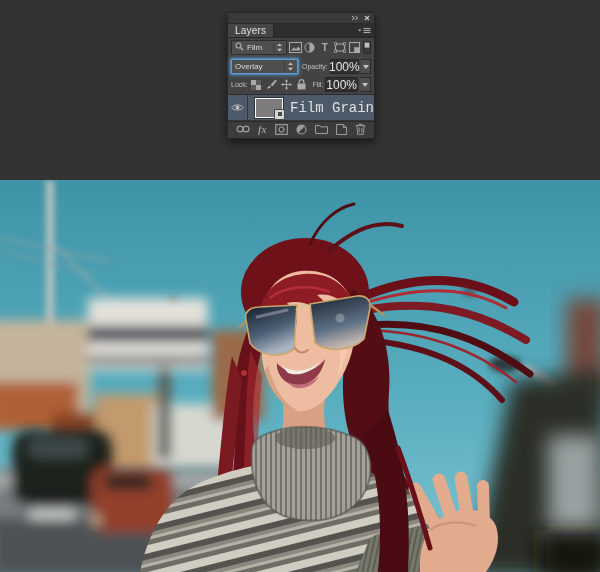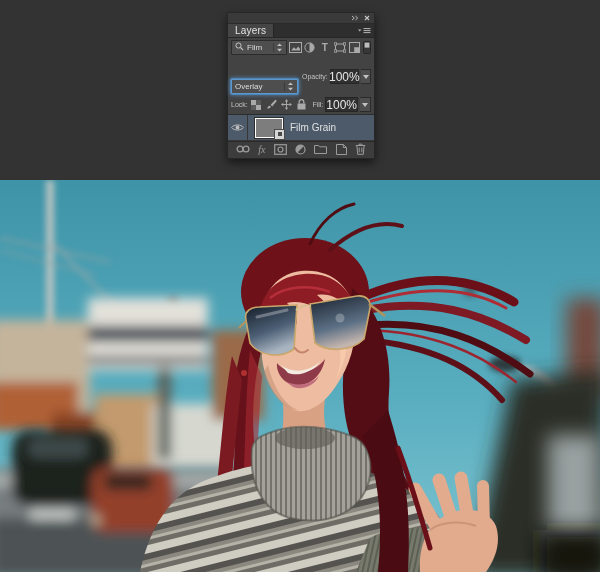--- a/index.html
+++ b/index.html
@@ -28,21 +28,21 @@
     border-right:1px solid #252525;font-size:10px;letter-spacing:.2px;
   }
   .panel-menu{position:absolute;right:3px;top:3px;}
   .prow{display:flex;align-items:center;padding:2px 3px;gap:2px;}
   .combo{
     background:#4e4e4e;border:1px solid #2b2b2b;border-radius:1px;
     height:13px;display:flex;align-items:center;gap:3px;padding:0 3px;color:#dcdcdc;
   }
   .combo .ud{margin-left:auto;border-left:1px solid #3a3a3a;padding-left:2px;display:flex;align-items:center;}
   .combo.kind{width:52px;}
-  .combo.blend{width:66px;box-shadow:0 0 0 1px #4f86ba,0 0 4px 1px rgba(90,150,210,.8);border-color:#5e97c9;margin-top:20px;}
+  .combo.blend{width:66px;box-shadow:0 0 0 1px #4f86ba,0 0 4px 1px rgba(90,150,210,.8);border-color:#5e97c9;}
   .minilbl{color:#c3c3c3;font-size:7px;margin-left:2px;}
   .valbox{
     background:#303030;border:1px solid #262626;height:13px;min-width:23px;
     display:flex;align-items:center;justify-content:center;color:#e6e6e6;font-size:12px;
   }
   .ddbtn{
     width:10px;height:13px;background:#4e4e4e;border:1px solid #2b2b2b;border-left:none;
     display:flex;align-items:center;justify-content:center;
   }
   .tri{width:0;height:0;border-left:3px solid transparent;border-right:3px solid transparent;border-top:4px solid #c2c2c2;}
@@ -55,26 +55,26 @@
   .layerrow{height:25px;display:flex;align-items:center;background:#454545;border-bottom:1px solid #373737;}
   .layerrow.selected{background:#4d5a69;}
   .eyecell{width:19px;height:100%;display:flex;align-items:center;justify-content:center;border-right:1px solid #363636;flex:none;}
   .thumb{width:26px;height:18px;margin:0 7px 0 7px;position:relative;flex:none;}
   .thumb.grain{background:#7d7d7d;border:1px solid #ffffff;box-shadow:0 0 0 1px #2e2e2e;}
   .thumb .badge{
     position:absolute;right:-3px;bottom:-3px;width:9px;height:9px;background:#d6d6d6;
     border:1px solid #4a4a4a;display:flex;align-items:center;justify-content:center;
   }
   .thumb .badge i{width:4px;height:4px;background:#4a4a4a;display:block;}
-  .lname{color:#e0e0e0;font-size:10px;white-space:nowrap;}
+  .lname{color:#e0e0e0;font-size:14px;white-space:nowrap;font-family:Liberation Mono, monospace;}
   .lname.italic{font-style:italic;}
   .rowlock{margin-left:auto;margin-right:8px;display:flex;align-items:center;}
   .bottombar{
     height:16px;background:#3c3c3c;border-top:1px solid #2a2a2a;border-radius:0 0 2px 2px;
-    display:flex;align-items:center;justify-content:space-between;padding:0 8px;
+    display:flex;align-items:center;justify-content:space-between;padding:0 8px;font-weight:bold;
   }
   .fx{font-style:italic;color:#9d9d9d;font-size:10px;font-family:"Liberation Serif",serif;line-height:1;}
   
   .photo{position:absolute;left:0;top:180px;display:block;}
 </style>
 </head>
 <body>
 
 <section class="panel">
 

